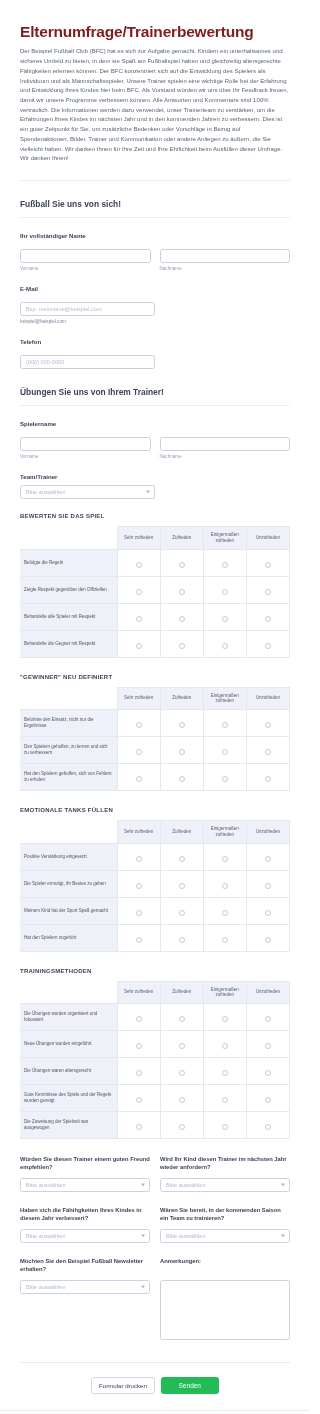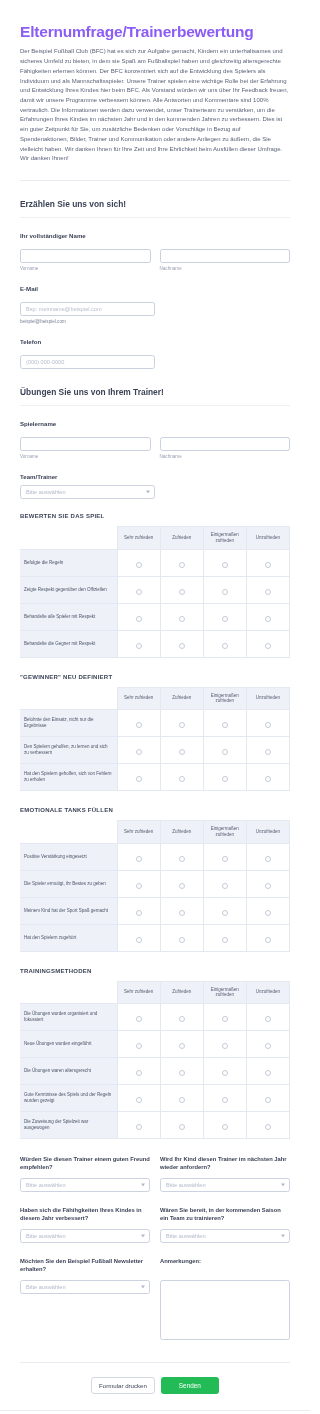--- a/index.html
+++ b/index.html
@@ -15,21 +15,21 @@
     width: 310px;
     background: #ffffff;
     padding: 0 0 0 0;
   }
 
   
   .intro { padding: 22px 20px 0 20px; }
   .form-title {
     font-size: 15.5px;
     font-weight: bold;
-    color: #8b5cf6;
+    color: #7f1d1d;
     letter-spacing: -0.2px;
     margin: 0 0 6px 0;
     line-height: 1.25;
   }
   .form-desc {
     font-size: 6.0px;
     line-height: 1.62;
     color: #5a6479;
     margin: 0;
     text-align: left;
@@ -248,21 +248,21 @@
 
 <div class="form-card">
 
   <div class="intro">
     <h1 class="form-title">Elternumfrage/Trainerbewertung</h1>
     <p class="form-desc">Der Beispiel Fußball Club (BFC) hat es sich zur Aufgabe gemacht, Kindern ein unterhaltsames und sicheres Umfeld zu bieten, in dem sie Spaß am Fußballspiel haben und gleichzeitig altersgerechte Fähigkeiten erlernen können. Der BFC konzentriert sich auf die Entwicklung des Spielers als Individuum und als Mannschaftsspieler. Unsere Trainer spielen eine wichtige Rolle bei der Erfahrung und Entwicklung Ihres Kindes hier beim BFC. Als Vorstand würden wir uns über Ihr Feedback freuen, damit wir unsere Programme verbessern können. Alle Antworten und Kommentare sind 100% vertraulich. Die Informationen werden dazu verwendet, unser Trainerteam zu verstärken, um die Erfahrungen Ihres Kindes im nächsten Jahr und in den kommenden Jahren zu verbessern. Dies ist ein guter Zeitpunkt für Sie, um zusätzliche Bedenken oder Vorschläge in Bezug auf Spendenaktionen, Bilder, Trainer und Kommunikation oder andere Anliegen zu äußern, die Sie vielleicht haben. Wir danken Ihnen für Ihre Zeit und Ihre Ehrlichkeit beim Ausfüllen dieser Umfrage. Wir danken Ihnen!</p>
   </div>
   <div class="section-divider"></div>
 
   <div class="section">
-    <div class="section-head">Erzählen Sie uns von sich!</div>
+    <div class="section-head">Fußball Sie uns von sich!</div>
     <div class="section-head-rule"></div>
 
     <div class="field">
       <label class="field-label">Ihr vollständiger Name</label>
       <div class="input-row">
         <div class="input-col">
           <input class="txt-input" type="text" value="" style="">
           <span class="sub-label">Vorname</span>
         </div>
         <div class="input-col">

